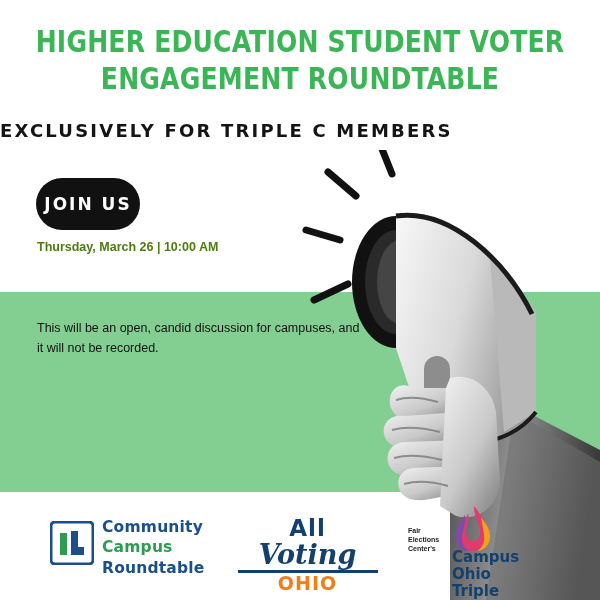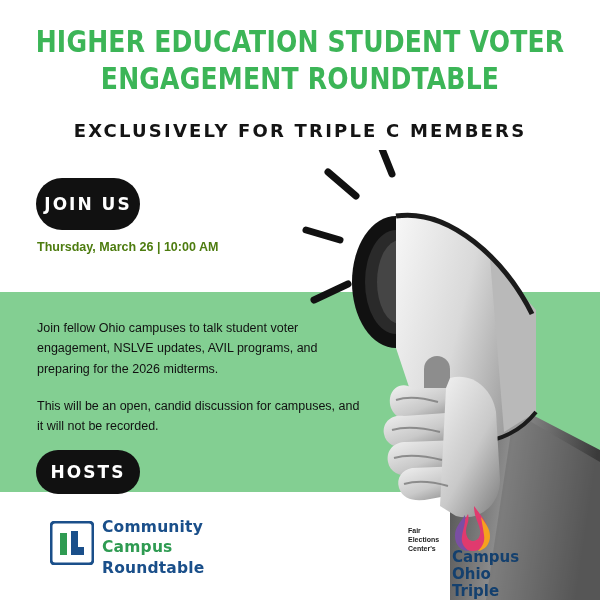--- a/index.html
+++ b/index.html
@@ -47,21 +47,20 @@
     text-transform: uppercase;
     font-stretch: condensed;
     transform: scaleX(0.93);
     transform-origin: center top;
   }
   .subhead {
     position: absolute;
     left: 0;
     top: 120px;
     width: 600px;
-    text-align: center;
     color: #141414;
     font-family: "DejaVu Sans", sans-serif;
     font-weight: bold;
     font-size: 18px;
     letter-spacing: 2.2px;
     text-transform: uppercase;
   }
 
   
   .pill {
@@ -299,43 +298,45 @@
 
   <div class="pill pill-join">
     <span>Join Us</span>
   </div>
 
   <div class="details">
     <div>Thursday, March 26 | 10:00 AM</div>
   </div>
 
   <div class="body-copy">
-    <p>Join fellow Ohio campuses to talk student voter engagement, NSLVE updates, AVIL programs, and preparing for the 2026 midterms.</p>
     <p>This will be an open, candid discussion for campuses, and it will not be recorded.</p>
   </div>
 
-  <div class="pill pill-hosts">
-    <span>Hosts</span>
-  </div>
 
   <div class="logos">
 
     <div class="logo logo-ccc">
       <svg class="ccc-mark" viewBox="0 0 44 44">
         <rect x="1" y="1" width="42" height="42" rx="4" fill="none" stroke="#1a4f8a" stroke-width="3"></rect>
         <path d="M10 34 L10 12 L17 12 L17 34 Z" fill="#2f9b52"></path>
         <path d="M21 34 L21 10 L28 10 L28 26 L34 26 L34 34 Z" fill="#1a4f8a"></path>
       </svg>
       <div class="ccc-text">
         <div>Community</div>
         <div class="l2">Campus</div>
         <div>Roundtable</div>
       </div>
     </div>
 
+    <div class="logo logo-avo">
+      <div class="avo-all">All</div>
+      <div class="avo-voting">Voting</div>
+      <div class="avo-rule"></div>
+      <div class="avo-ohio">OHIO</div>
+    </div>
 
     <div class="logo logo-cvp">
       <div class="cvp-fec">
         <div>Fair</div>
         <div>Elections</div>
         <div>Center's</div>
       </div>
       <svg class="cvp-flame" viewBox="0 0 40 48">
         <path d="M22 1 C30 12 36 18 36 28 C36 39 29 46 21 46 C12 46 6 39 6 30 C6 22 12 17 16 9 C18 16 14 20 14 26 C14 32 17 36 21 36 C26 36 29 31 28 25 C27 18 22 12 22 1 Z" fill="#e03a6e"></path>
         <path d="M13 10 C8 18 3 22 3 31 C3 40 9 46 17 46 C11 42 9 37 10 31 C11 24 14 18 13 10 Z" fill="#7a4fa3"></path>

